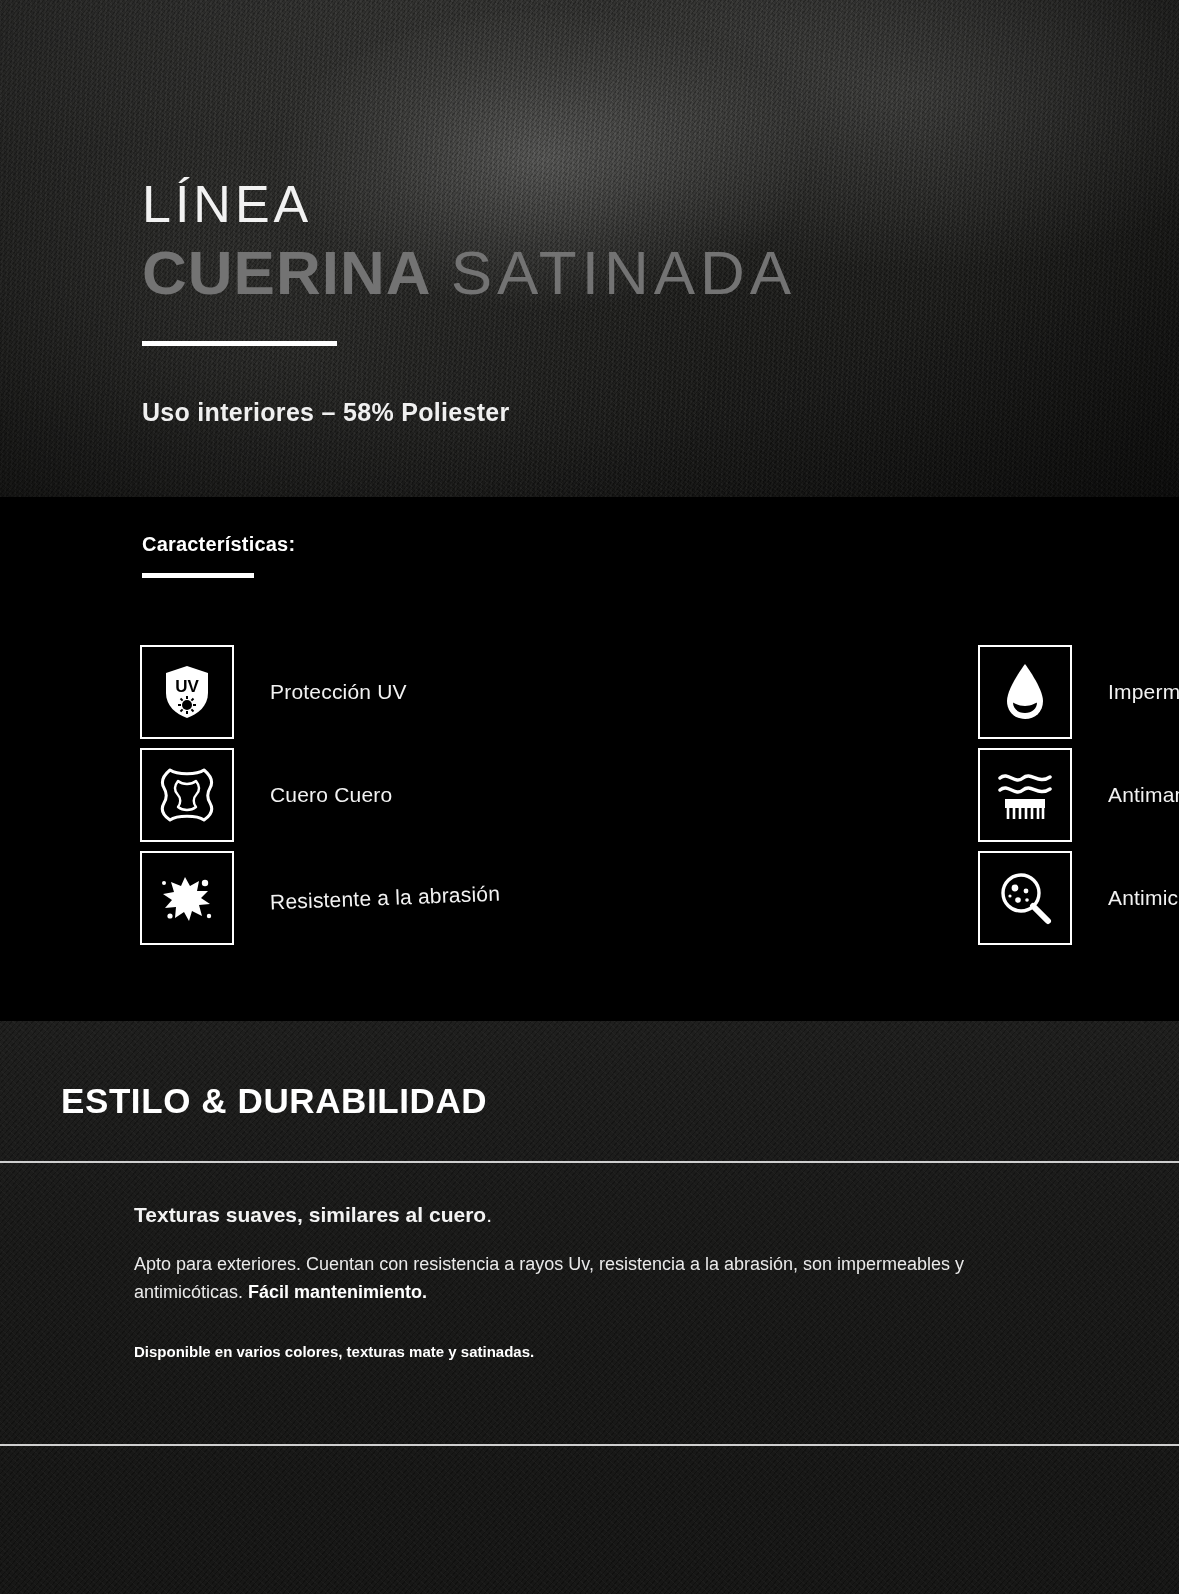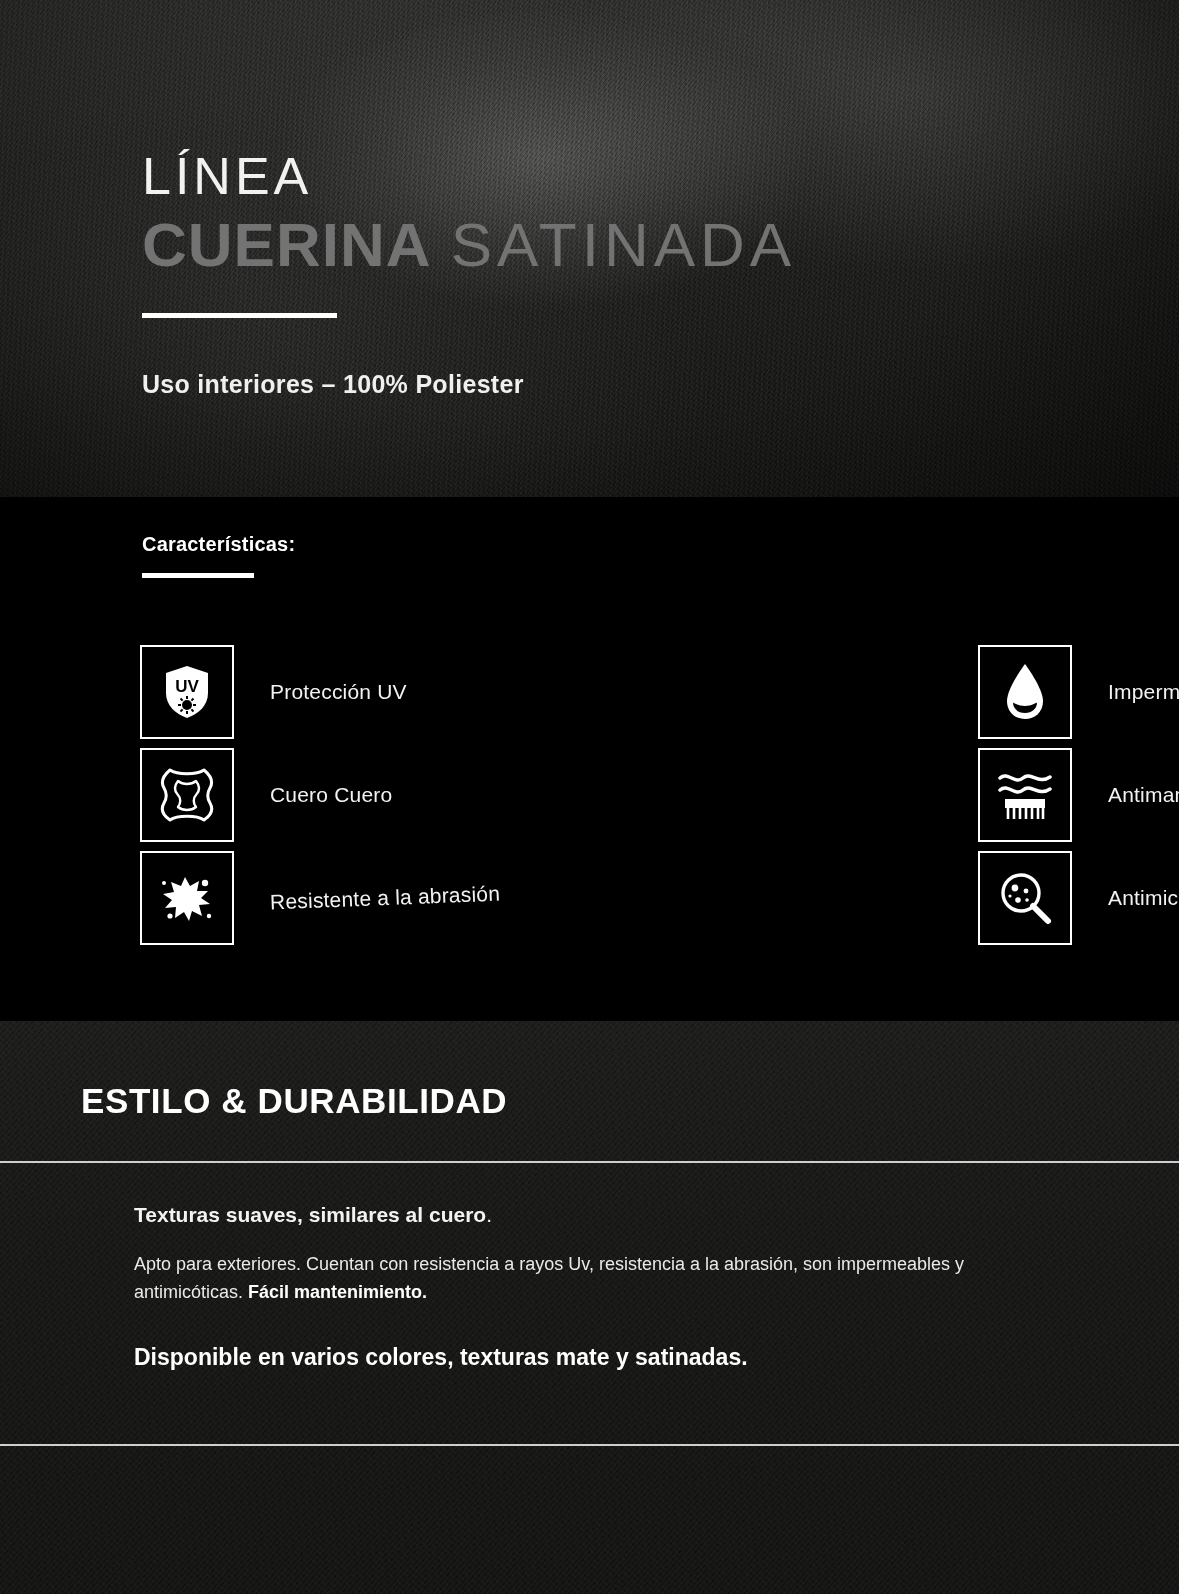--- a/index.html
+++ b/index.html
@@ -45,21 +45,21 @@
     opacity: .85;
   }
   .hero-vignette {
     position: absolute;
     inset: 0;
     background: radial-gradient(ellipse 900px 520px at 50% 45%, rgba(0,0,0,0) 40%, rgba(0,0,0,0.55) 100%);
   }
   .hero-content {
     position: absolute;
     left: 142px;
-    top: 150px;
+    top: 178px;
     right: 60px;
   }
   .hero-line1 {
     color: #f2f2f2;
     font-size: 52px;
     font-weight: 300;
     letter-spacing: 4px;
     line-height: 1;
   }
   .hero-line2 {
@@ -156,21 +156,21 @@
       repeating-linear-gradient(41deg, rgba(255,255,255,0.022) 0px, rgba(255,255,255,0.022) 1px, rgba(0,0,0,0) 1px, rgba(0,0,0,0) 5px),
       repeating-linear-gradient(-49deg, rgba(0,0,0,0.18) 0px, rgba(0,0,0,0.18) 1px, rgba(255,255,255,0.015) 1px, rgba(255,255,255,0.015) 4px);
     opacity: .9;
   }
   .style-inner { position: relative; }
   .style-head {
     color: #fff;
     font-size: 35px;
     font-weight: 700;
     letter-spacing: .6px;
-    padding: 60px 0 0 81px;
+    padding: 60px 0 0 61px;
   }
   .hr-full {
     width: 100%;
     height: 2px;
     background: #cfcfcf;
     margin-top: 40px;
   }
   .body-block { padding: 37px 130px 0 134px; }
   .p1 {
     color: #f3f3f3;
@@ -182,21 +182,21 @@
     margin-top: 22px;
     color: #eaeaea;
     font-size: 18px;
     line-height: 1.55;
     max-width: 920px;
   }
   .p2 b { font-weight: 700; color: #fff; }
   .p3 {
     margin-top: 34px;
     color: #ffffff;
-    font-size: 23px;
+    font-size: 15px;
     font-weight: 700;
     line-height: 1.4;
   }
   .hr-bottom {
     position: absolute;
     left: 0;
     bottom: 148px;
     width: 100%;
     height: 2px;
     background: #cfcfcf;
@@ -211,21 +211,21 @@
     <div class="hero-bg"></div>
     <div class="hero-grain"></div>
     <div class="hero-vignette"></div>
     <div class="hero-content">
       <div class="hero-line1">LÍNEA</div>
       <div class="hero-line2">
         <span class="bold">CUERINA</span>
         <span class="light">SATINADA</span>
       </div>
       <div class="hero-rule"></div>
-      <div class="hero-sub">Uso interiores – 100% Poliester</div>
+      <div class="hero-sub">Uso interiores – 58% Poliester</div>
     </div>
   </div>
 
   <div class="features">
     <div class="feat-title-wrap">
       <div class="feat-title">Características:</div>
       <div class="feat-title-rule"></div>
     </div>
 
     <div class="feat-grid">

